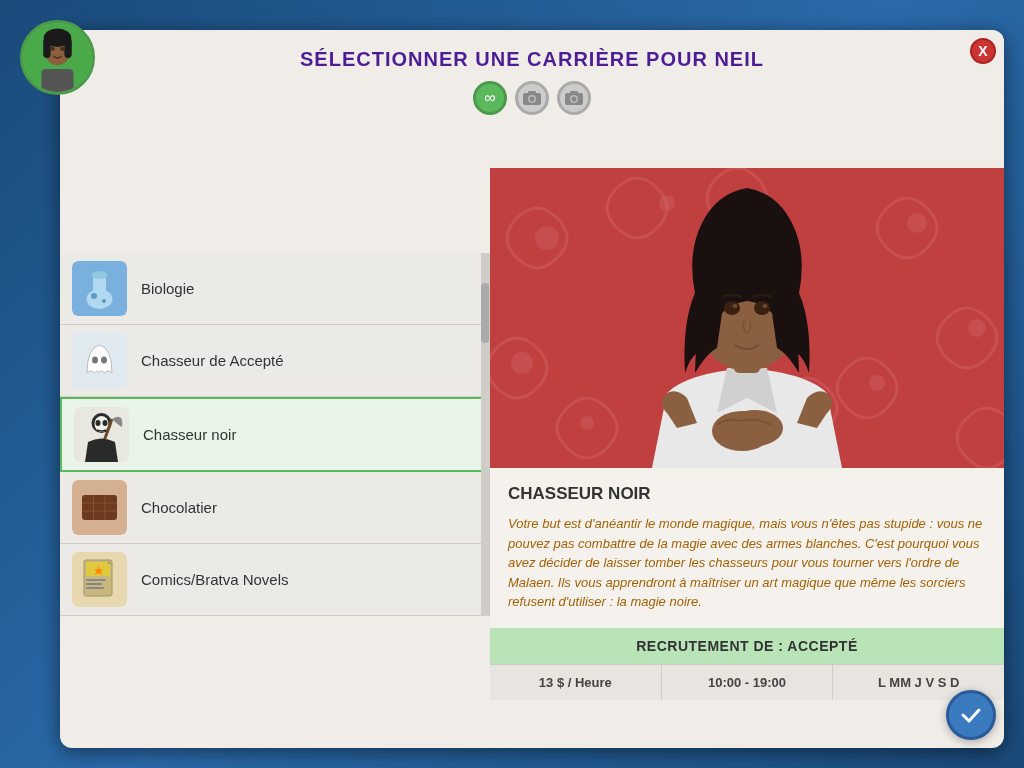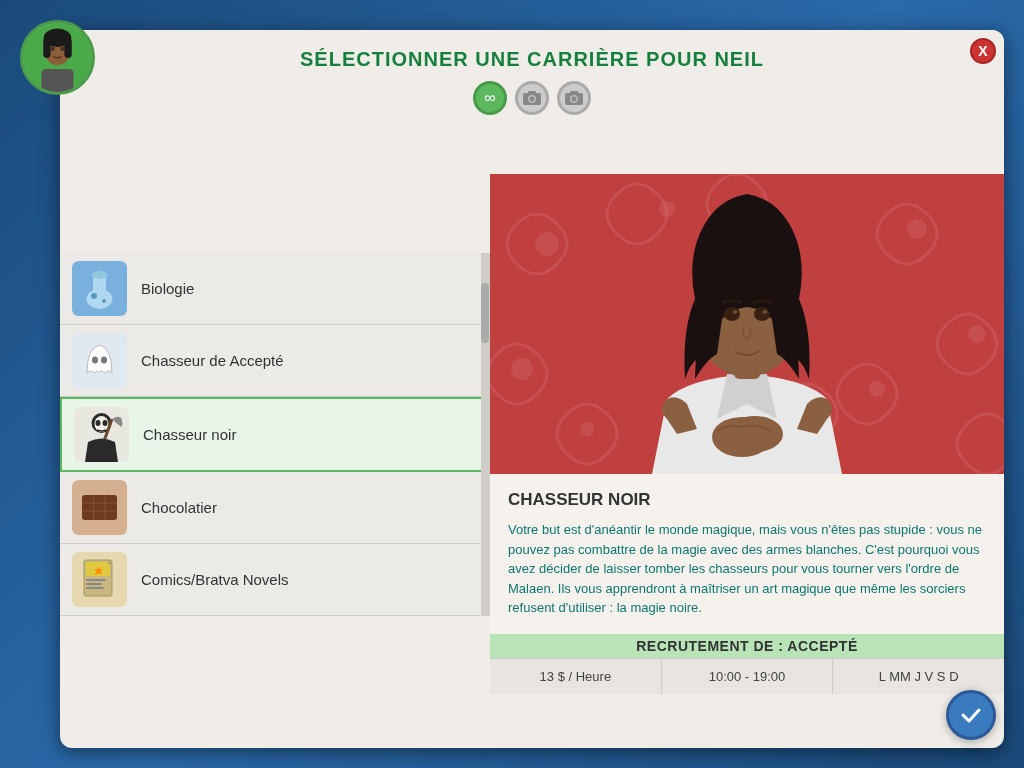--- a/index.html
+++ b/index.html
@@ -52,21 +52,21 @@
 
     .panel-header {
       text-align: center;
       padding: 18px 10px 10px;
       background: #f0ede8;
     }
 
     .panel-title {
       font-size: 20px;
       font-weight: bold;
-      color: #15803d;
+      color: #4c1d95;
       text-transform: uppercase;
       letter-spacing: 1px;
       font-variant: small-caps;
     }
 
     .filter-icons {
       display: flex;
       justify-content: center;
       gap: 8px;
       margin-top: 10px;
@@ -186,47 +186,48 @@
       font-size: 17px;
       font-weight: bold;
       font-variant: small-caps;
       color: #333;
       margin-bottom: 10px;
       text-transform: uppercase;
     }
 
     .career-info-desc {
       font-size: 13px;
-      color: #0f766e;
+      color: #a16207;
       line-height: 1.5;
+      font-style: italic;
     }
 
     .recruitment-bar {
       background: #b8e4b8;
       text-align: center;
-      padding: 4px;
+      padding: 10px;
       font-size: 14px;
       font-weight: bold;
       font-variant: small-caps;
       color: #333;
       text-transform: uppercase;
       letter-spacing: 0.5px;
     }
 
     .career-stats {
       display: flex;
       border-top: 1px solid #ccc;
     }
 
     .stat-box {
       flex: 1;
       padding: 10px;
       text-align: center;
       font-size: 13px;
-      font-weight: normal;
+      font-weight: bold;
       color: #444;
       background: #e8e4df;
       border-right: 1px solid #ccc;
     }
 
     .stat-box:last-child {
       border-right: none;
     }
 
     

